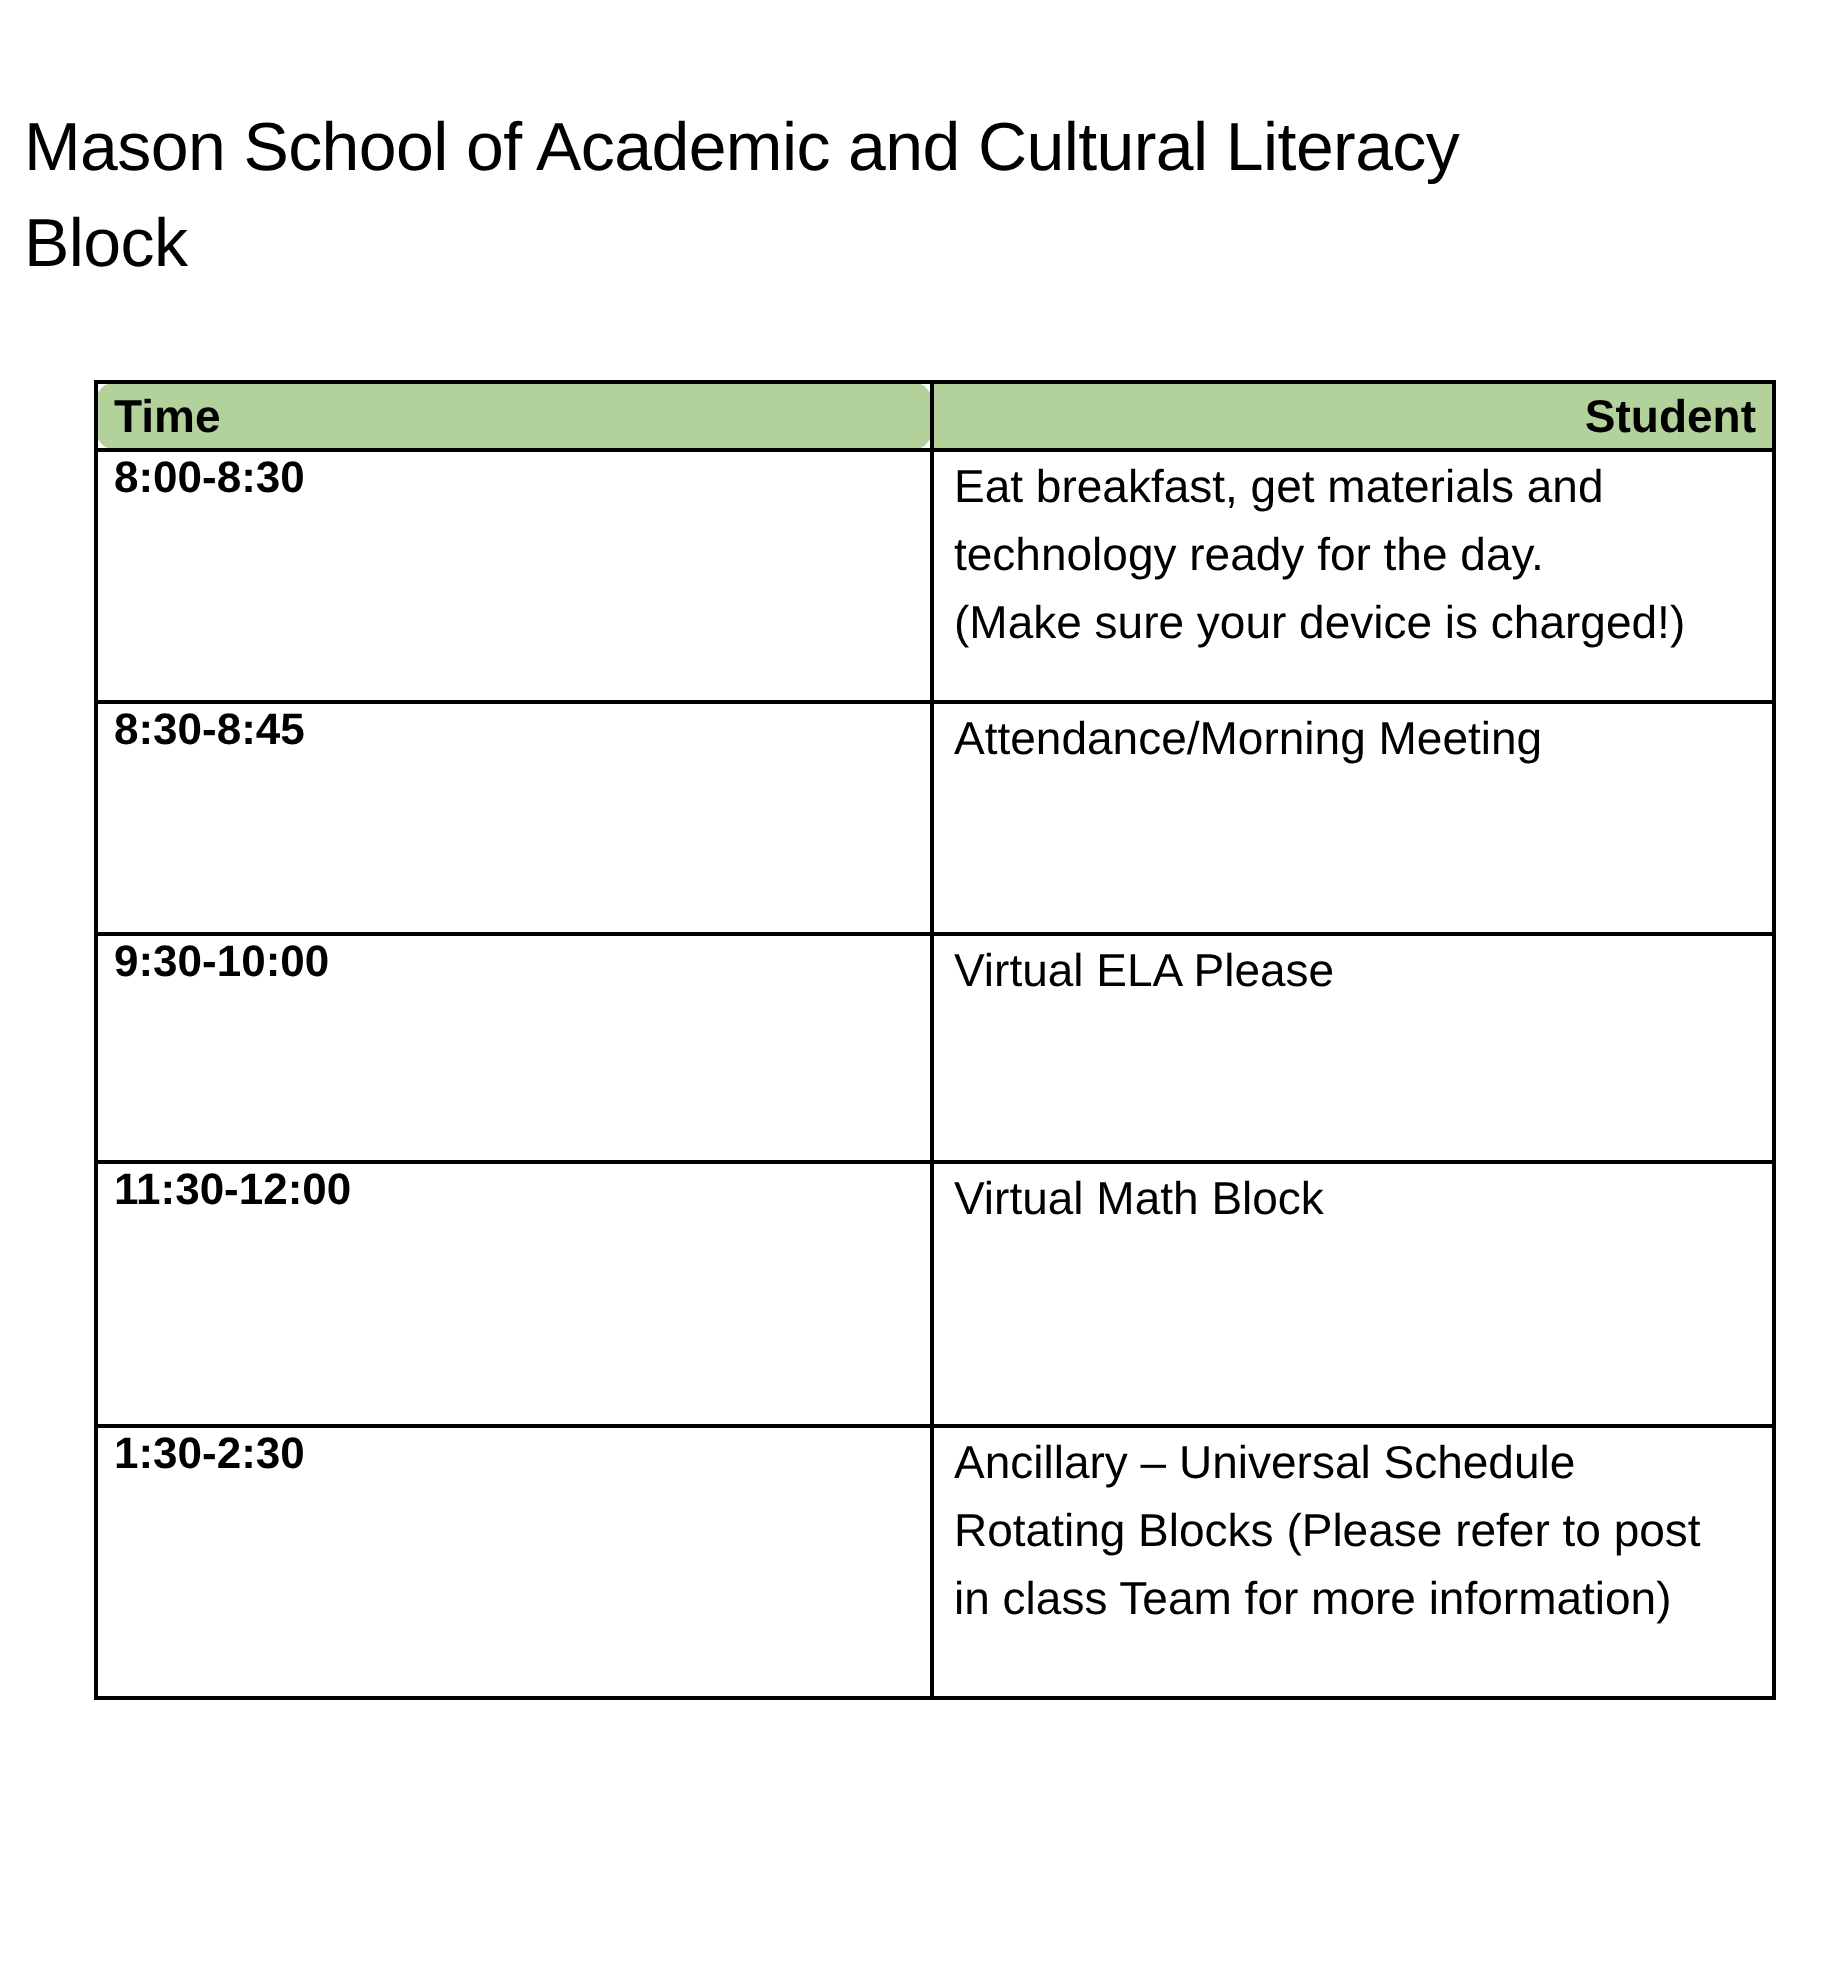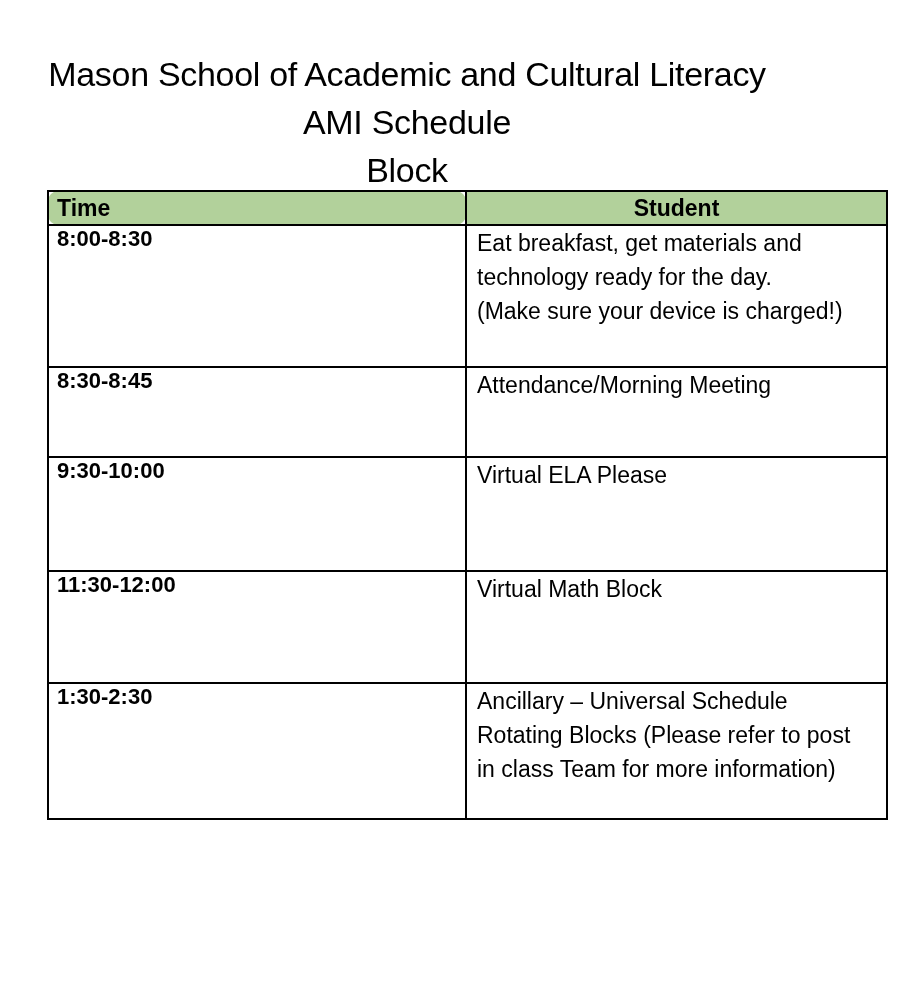--- a/index.html
+++ b/index.html
@@ -1,73 +1,72 @@
 <!DOCTYPE html>
 <html><head>
 <meta charset="utf-8">
 <style>
   html, body { margin: 0; padding: 0; background: #ffffff; }
   body { width: 922px; height: 988px; position: relative; font-family: "Liberation Sans", "DejaVu Sans", sans-serif; color: #000; }
-  .title-block { position: absolute; top: 50px; left: 0; width: 814px; text-align: center; }
+  .title-block { position: absolute; top: 50px; left: 12px; width: 814px; text-align: left; }
   .title-line { font-size: 34px; line-height: 48px; letter-spacing: -0.3px; }
   table.schedule {
     position: absolute; left: 47px; top: 190px;
     width: 839px; border-collapse: collapse; table-layout: fixed;
   }
   table.schedule td, table.schedule th { border: 2px solid #000; vertical-align: top; }
   col.c-time { width: 418px; }
   col.c-act { width: 421px; }
   th { background: #b2d19b; font-weight: bold; font-size: 23px; height: 32px; padding: 0 8px; line-height: 32px; }
   th.h-time { text-align: left; border-radius: 10px; }
-  th.h-student { text-align: center; }
+  th.h-student { text-align: right; }
   td.time { font-weight: bold; font-size: 22px; vertical-align: middle; padding: 0 8px; }
   td.act { font-size: 23px; line-height: 34px; padding: 0 10px; margin-left: 28px; }
 </style>
 </head>
 <body>
 
 <div class="title-block">
   <div class="title-line">Mason School of Academic and Cultural Literacy</div>
-  <div class="title-line">AMI Schedule</div>
   <div class="title-line">Block</div>
 </div>
 
 <table class="schedule">
   <colgroup>
       <col class="c-time">
       <col class="c-act">
     </colgroup>
   <thead>
     <tr>
       <th class="h-time">Time</th>
       <th class="h-student">Student</th>
     </tr>
   </thead>
   <tbody id="rows">
-      <tr style="height: 142px;">
+      <tr style="height: 126px;">
         <td class="time">8:00-8:30</td>
         <td class="act">
           <div>Eat breakfast, get materials and</div>
           <div>technology ready for the day.</div>
           <div>(Make sure your device is charged!)</div>
         </td>
       </tr>
-      <tr style="height: 90px; border-radius: 11px;">
+      <tr style="height: 116px; border-radius: 11px;">
         <td class="time">8:30-8:45</td>
         <td class="act">
           <div>Attendance/Morning Meeting</div>
         </td>
       </tr>
       <tr style="height: 114px;">
         <td class="time">9:30-10:00</td>
         <td class="act">
           <div>Virtual ELA Please</div>
         </td>
       </tr>
-      <tr style="height: 112px;">
+      <tr style="height: 132px;">
         <td class="time">11:30-12:00</td>
         <td class="act">
           <div>Virtual Math Block</div>
         </td>
       </tr>
       <tr style="height: 136px;">
         <td class="time">1:30-2:30</td>
         <td class="act">
           <div>Ancillary – Universal Schedule</div>
           <div>Rotating Blocks (Please refer to post</div>

